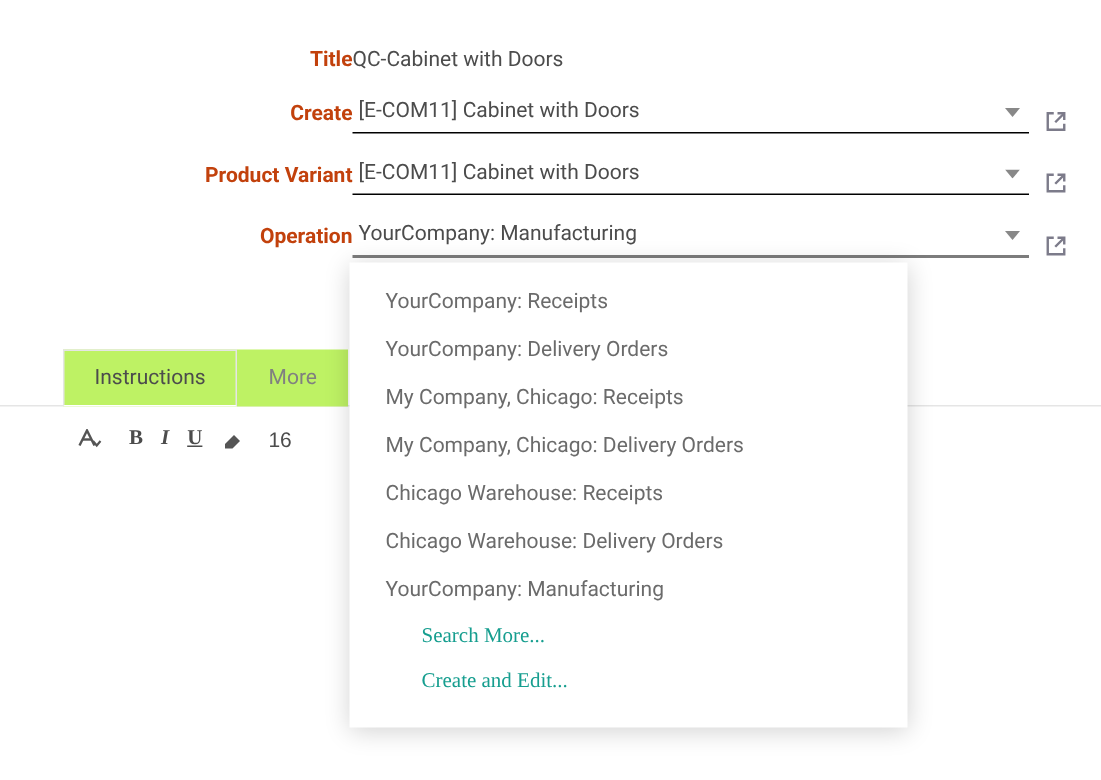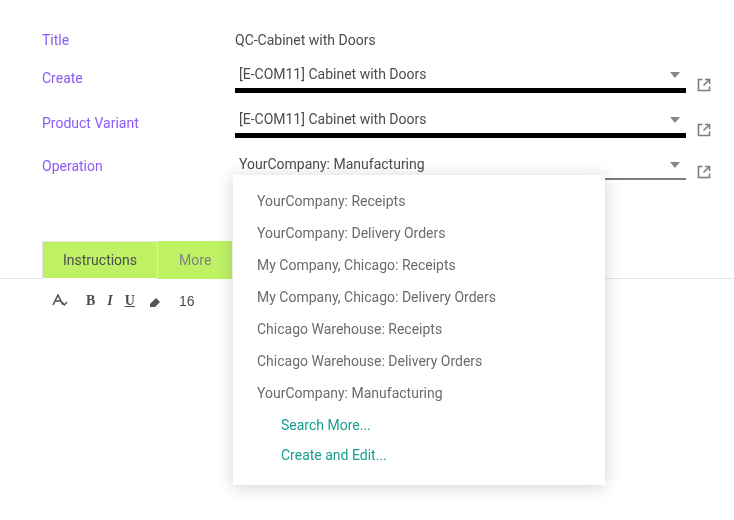--- a/index.html
+++ b/index.html
@@ -1,46 +1,46 @@
 <!DOCTYPE html>
 <html><head>
 <meta charset="utf-8">
 <style>
   * { box-sizing: border-box; }
   html, body { margin: 0; padding: 0; font-family: -apple-system, BlinkMacSystemFont, "Segoe UI", Roboto, "Helvetica Neue", Arial, sans-serif; font-size: 14px; color: #4c4c4c; background: #fff; }
   .sheet { width: 734px; height: 520px; position: relative; padding: 32px 22px 0 42px; }
 
   .form-row { display: flex; align-items: center; margin-bottom: 14px; }
-  .form-row .label { width: 193px; font-weight: 400; color: #8b5cf6; }
+  .form-row .label { width: 193px; font-weight: 700; color: #c2410c; text-align: right; }
   .form-row .field { flex: 1; display: flex; align-items: flex-end; }
 
   .plain-value { color: #4c4c4c; }
 
-  .m2o { flex: 1; position: relative; display: flex; align-items: center; border-bottom: 5px solid #000000; padding: 4px 24px 6px 4px; color: #4c4c4c; }
+  .m2o { flex: 1; position: relative; display: flex; align-items: center; border-bottom: 1px solid #000000; padding: 4px 24px 6px 4px; color: #4c4c4c; }
   .m2o.focused { border-bottom: 2px solid #7c7c7c; }
   .m2o .caret { position: absolute; right: 6px; top: 50%; transform: translateY(-50%); }
   .caret svg { display: block; }
 
   .ext-link { margin-left: 10px; color: #7c7b8a; display: inline-flex; cursor: pointer; }
   .ext-link svg { display: block; }
   .tab { padding: 10px 20px 10px; color: #808080; cursor: pointer; border: 1px solid transparent; position: relative; top: 1px; background: #bef264; }
   .tab.active { color: #4c4c4c; border: 1px solid #e5e5e5; border-bottom: 1px solid #fff; }
   .tab + .tab { margin-left: 0; }
 
   .toolbar { display: flex; align-items: center; gap: 16px; padding: 14px 0 0 10px; color: #4c4c4c; }
   .toolbar .grp { display: flex; align-items: center; gap: 12px; }
   .tb-btn { cursor: pointer; display: inline-flex; align-items: center; }
   .tb-bold { font-weight: 700; font-family: Georgia, serif; }
   .tb-italic { font-style: italic; font-family: Georgia, serif; font-weight: 600; }
   .tb-underline { text-decoration: underline; font-family: Georgia, serif; font-weight: 600; }
   .tb-size { font-family: Arial, sans-serif; }
 
   .dropdown { position: absolute; left: 233px; top: 175px; width: 372px; background: #fff; box-shadow: 0 2px 16px rgba(0,0,0,0.18); padding: 10px 0 16px; }
   .dropdown .opt { padding: 8px 24px; color: #6b6b6b; cursor: pointer; }
-  .dropdown .action { padding: 8px 24px 6px 48px; color: #169e8f; cursor: pointer; }
+  .dropdown .action { padding: 8px 24px 6px 48px; color: #169e8f; cursor: pointer; font-family: Liberation Serif, serif; }
 </style>
 </head>
 <body>
 
 <div class="sheet">
 
   <div class="form-row">
     <div class="label">Title</div>
     <div class="field">
       <span class="plain-value">QC-Cabinet with Doors</span>

